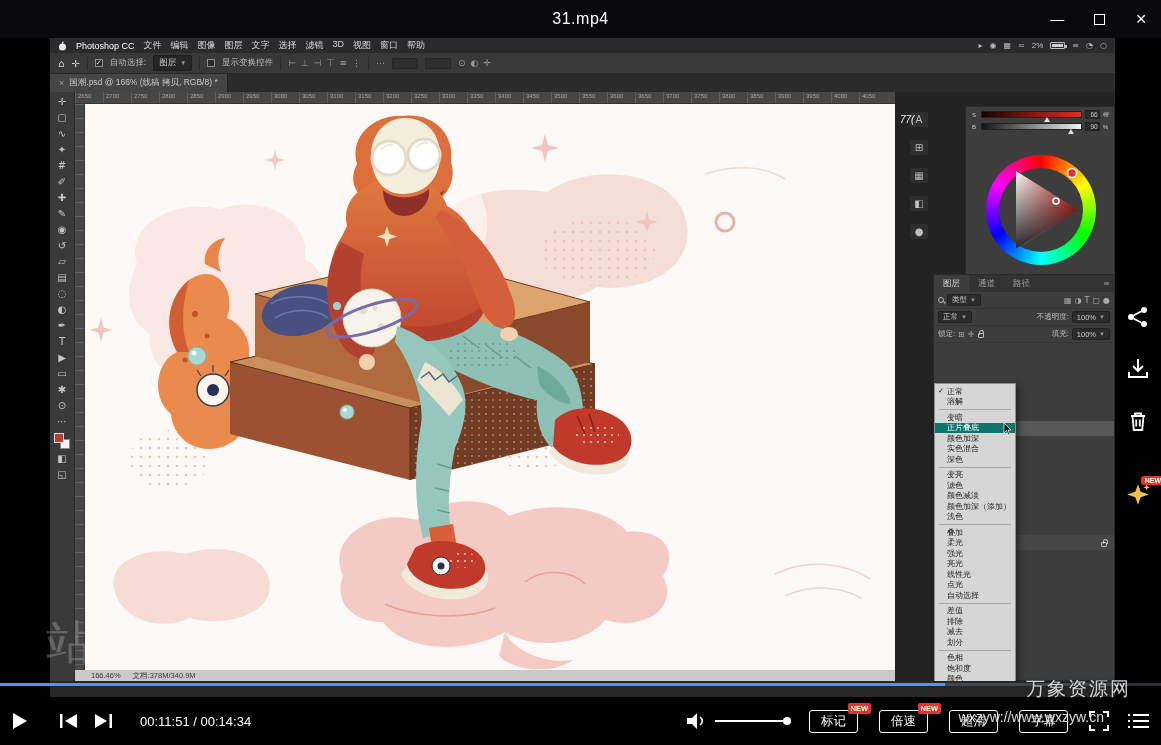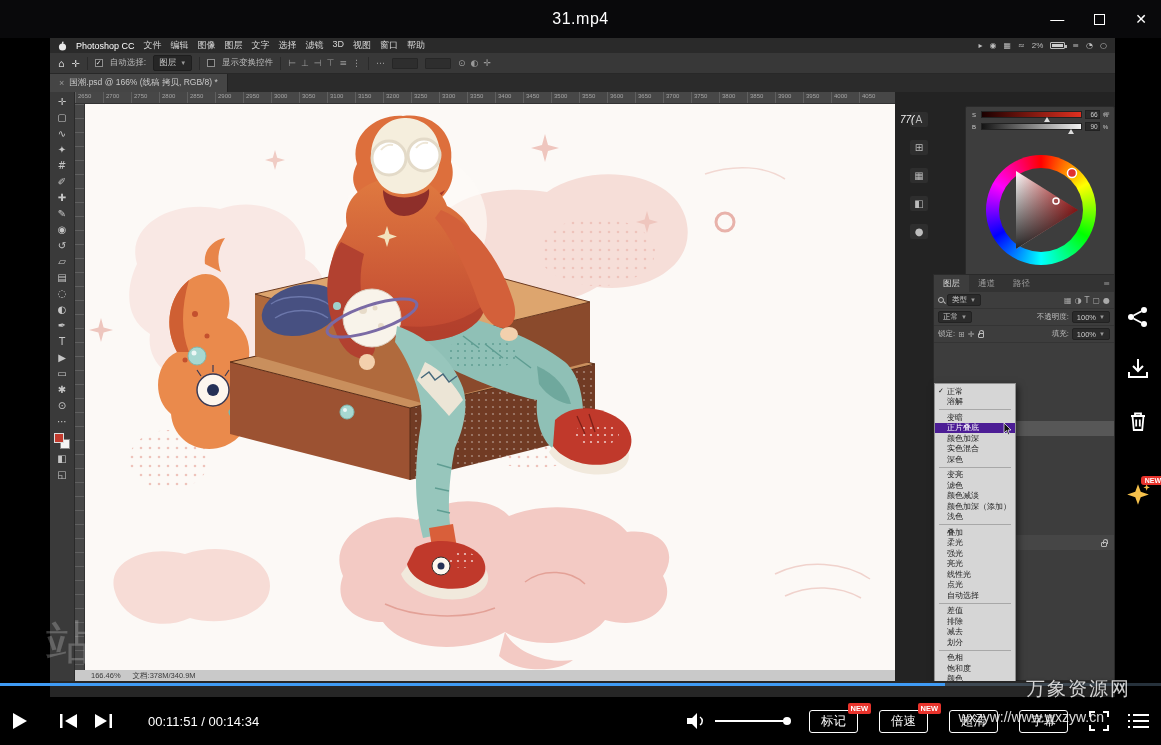--- a/index.html
+++ b/index.html
@@ -98,21 +98,21 @@
   .lp-list{position:relative;flex:1}
   .layer-row-selected{position:absolute;left:0;right:0;top:78px;height:15px;background:#575757}
   .layer-row-locked{position:absolute;left:0;right:0;top:192px;height:15px;background:#464646;display:flex;align-items:center;justify-content:flex-end;padding-right:7px}
   .mini-lock{width:6px;height:5px;border:1px solid #bbb;border-radius:1px;position:relative;margin-top:3px}
   .mini-lock::before{content:"";position:absolute;top:-4px;left:0.5px;width:3px;height:4px;border:1px solid #bbb;border-bottom:none;border-radius:3px 3px 0 0}
 
   
   .blend-menu{position:absolute;left:0;top:40px;width:82px;background:#d6d6d6;border:1px solid #8f8f8f;box-shadow:2px 3px 7px rgba(0,0,0,.55);z-index:5;padding:2px 0;font-size:8px;color:#1c1c1c}
   .bm-item{display:flex;align-items:center;height:10.5px;padding:0 3px;gap:2px;position:relative;white-space:nowrap}
   .bm-item .chk{width:7px;font-size:7px;color:#111}
-  .bm-item.hl{background:#4c1d95;color:#fff}
+  .bm-item.hl{background:#0f766e;color:#fff}
   .bm-item.hl .chk{color:#fff}
   .bm-sep{height:1px;background:#a8a8a8;margin:2px 4px}
   .cursor{position:absolute;right:3px;top:0}
 
   
   .scribble{position:absolute;left:850px;top:76px;color:#f2f2f2;font-size:10px;font-style:italic;z-index:6}
   .progress-track{position:absolute;left:0;bottom:11px;width:100%;height:3px;background:rgba(110,140,170,.35);z-index:8}
   .progress-played{height:100%;background:#3f9bf5}
 
   .side-actions{position:absolute;right:2px;top:266px;width:42px;display:flex;flex-direction:column;align-items:center;gap:26px;z-index:9}
@@ -120,21 +120,21 @@
   .side-badge{position:absolute;top:-6px;right:-14px;background:#e8332c;color:#fff;font-size:7px;font-weight:bold;padding:1px 4px;border-radius:3px}
   .fav{margin-top:22px}
 
   .wm-char{position:absolute;left:46px;top:574px;font-size:46px;color:rgba(255,255,255,.22);z-index:9}
   .wm-name{position:absolute;right:30px;top:676px;font-size:19px;color:rgba(255,255,255,.8);letter-spacing:2px;z-index:20;text-shadow:0 0 3px rgba(0,0,0,.5)}
   .wm-url{position:absolute;right:57px;top:709px;font-size:14px;color:rgba(255,255,255,.85);z-index:20;text-shadow:0 0 3px rgba(0,0,0,.5)}
 
   
   .controls{position:absolute;left:0;bottom:0;width:100%;height:48px;background:#000;display:flex;align-items:center;padding:0 12px}
   .pc-gap{width:14px}
-  .time{color:#fff;font-size:13px;margin-left:18px;white-space:nowrap}
+  .time{color:#fff;font-size:13px;margin-left:10px;white-space:nowrap}
   .spacer{flex:1}
   .vol-group{display:flex;align-items:center;gap:8px;margin-right:22px}
   .vol-track{width:72px;height:2px;background:#fff;position:relative}
   .vol-knob{position:absolute;right:-4px;top:-3px;width:8px;height:8px;border-radius:50%;background:#fff}
   .ctrl-btn{position:relative;border:1px solid #fff;border-radius:3px;color:#fff;font-size:12.5px;padding:2px 11px;background:transparent;margin-right:21px;white-space:nowrap}
   .btn-badge{position:absolute;top:-8px;right:-14px;background:#e8332c;color:#fff;font-size:7.5px;font-weight:bold;padding:1px 3px;border-radius:2px}
   .icon-btn{display:flex;align-items:center;justify-content:center;margin-right:18px}
 </style>
 </head>
 <body>

